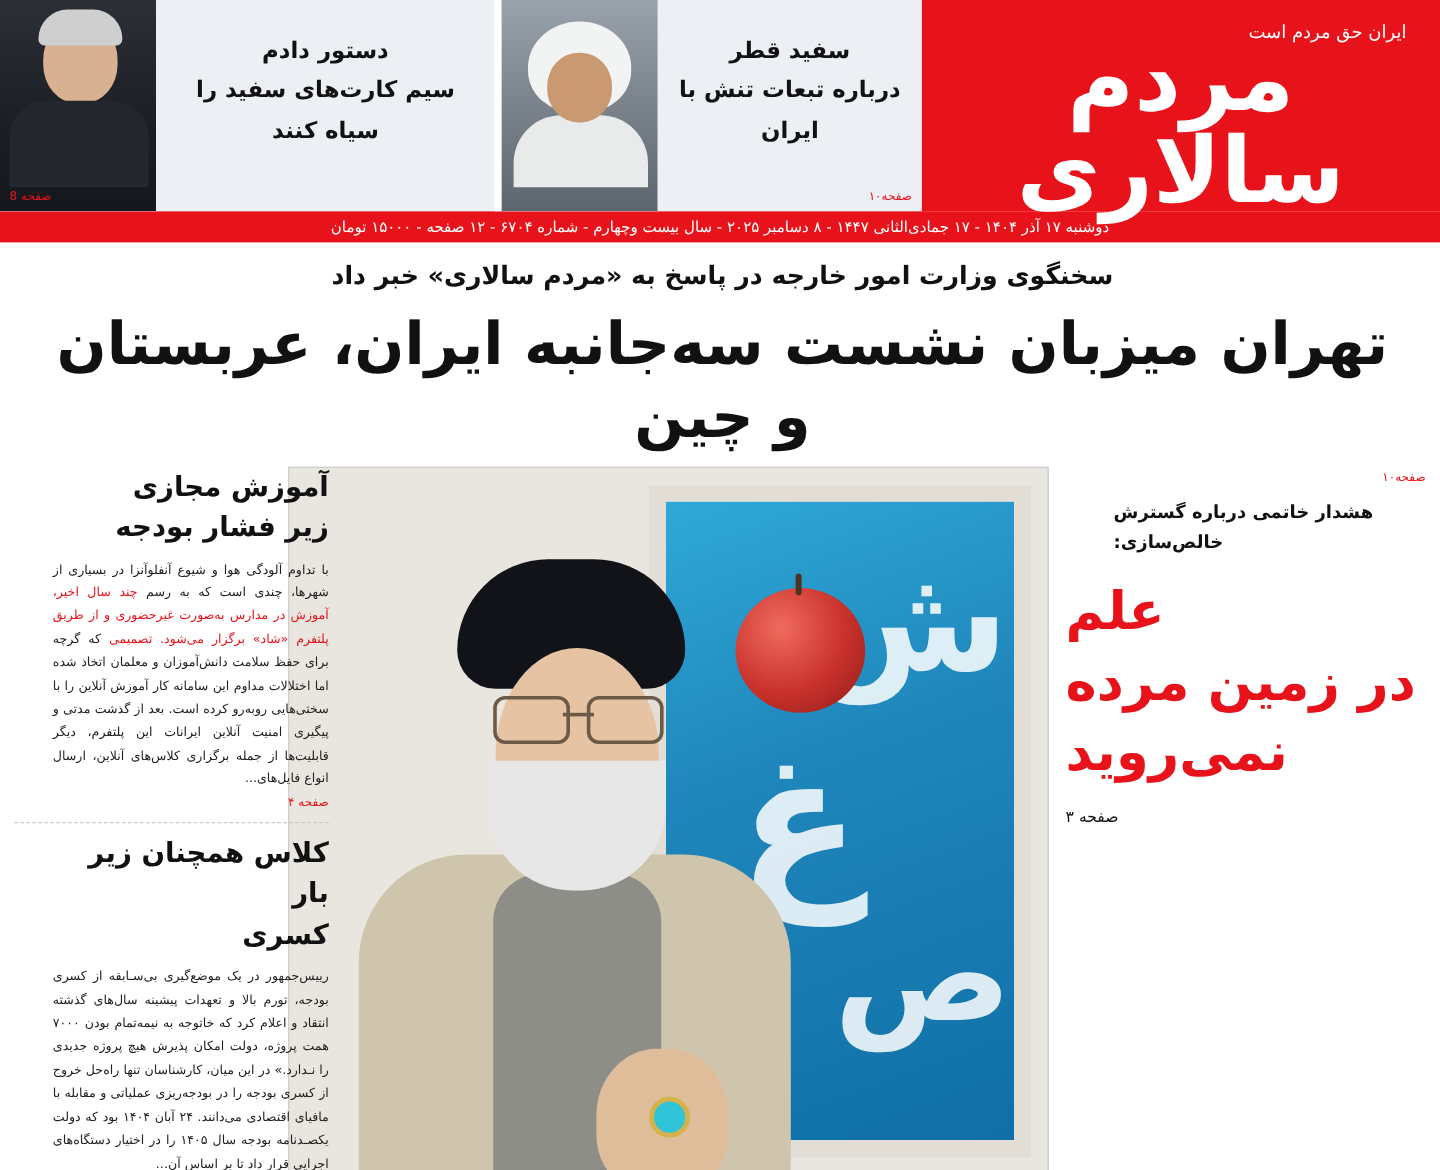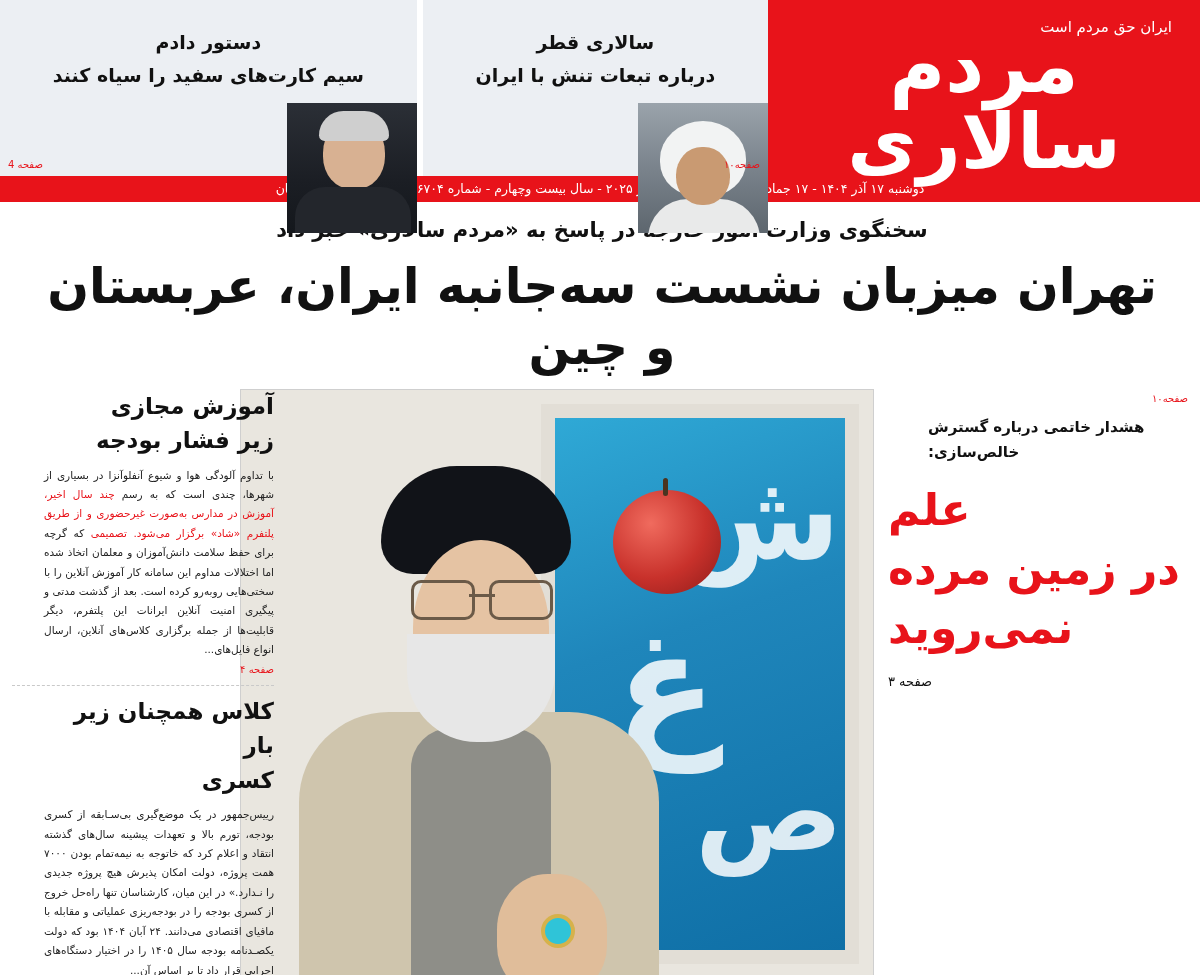--- a/index.html
+++ b/index.html
@@ -53,21 +53,21 @@
     position: absolute;
     top: 18px;
     right: 28px;
     font-size: 15px;
     color: #ffffff;
     direction: rtl;
   }
   .teaser {
     flex: 1 1 auto;
     display: flex;
-    flex-direction: column;
+    flex-direction: row;
     align-items: stretch;
     background: #eceff3;
     border-left: 6px solid #ffffff;
     position: relative;
   }
   .teaser:last-child { border-left: none; }
   .teaser-photo {
     width: 130px;
     flex: 0 0 130px;
     background: #b9bec4;
@@ -372,21 +372,21 @@
 
   <div class="masthead">
 
     <div class="logo-block">
       <div class="logo-slogan">ایران حق مردم است</div>
       <div class="logo-title">مردم سالاری</div>
     </div>
 
     <div class="teaser first">
       <div class="teaser-text">
-        <div class="line">سالاری قطر</div>
+        <div class="line">سفید قطر</div>
         <div class="line">درباره تبعات تنش با ایران</div>
       </div>
       <div class="teaser-photo">
         <div class="face f1">
             <div class="torso"></div>
           </div>
       </div>
       <div class="teaser-page">صفحه۱۰</div>
     </div>
 
@@ -394,21 +394,21 @@
       <div class="teaser-text">
         <div class="line">دستور دادم</div>
         <div class="line">سیم کارت‌های سفید را سیاه کنند</div>
       </div>
       <div class="teaser-photo">
         <div class="face f2">
             <div class="hair"></div>
             <div class="torso"></div>
           </div>
       </div>
-      <div class="teaser-page">صفحه 4</div>
+      <div class="teaser-page">صفحه 8</div>
     </div>
 
   </div>
 
   <div class="infobar">دوشنبه ۱۷ آذر ۱۴۰۴ - ۱۷ جمادی‌الثانی ۱۴۴۷ - ۸ دسامبر ۲۰۲۵ - سال بیست وچهارم - شماره ۶۷۰۴ - ۱۲ صفحه - ۱۵۰۰۰ تومان</div>
 
   <div class="lead">
     <div class="kicker">سخنگوی وزارت امور خارجه در پاسخ به «مردم سالاری» خبر داد</div>
     <div class="headline">تهران میزبان نشست سه‌جانبه ایران، عربستان و چین</div>
   </div>

